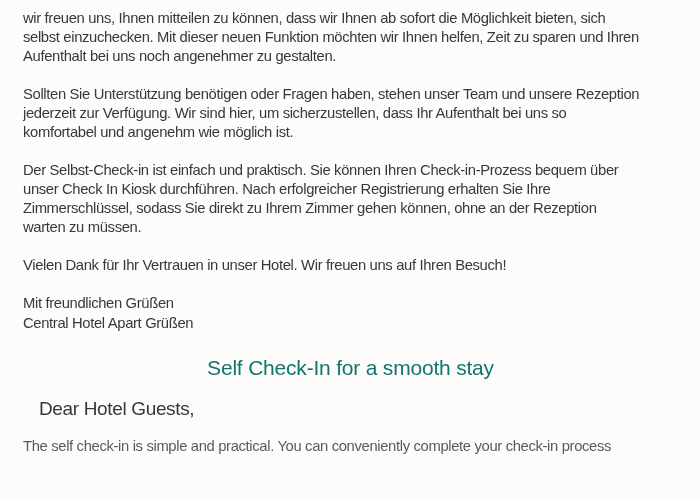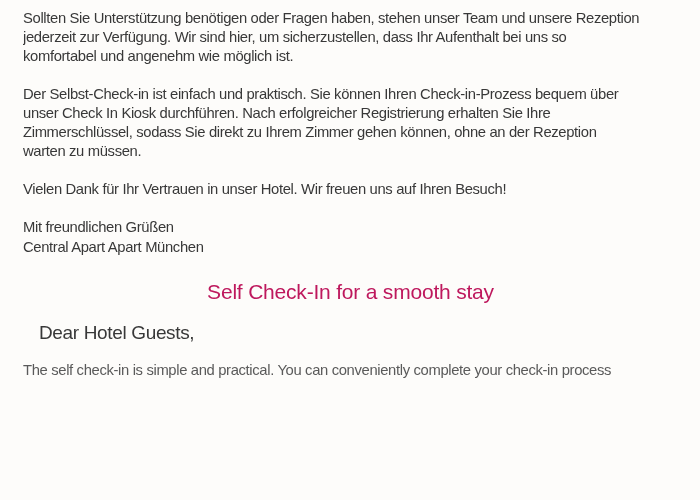--- a/index.html
+++ b/index.html
@@ -34,21 +34,21 @@
     white-space: pre;
   }
   .heading {
     margin: 23px 0 0 0;
     padding: 0;
     text-align: center;
     font-size: 21px;
     line-height: 24px;
     font-weight: 500;
     letter-spacing: -0.2px;
-    color: #be185d;
+    color: #0f766e;
   }
   .salutation {
     margin: 19px 0 19px 16px;
     font-size: 19px;
     line-height: 19px;
     letter-spacing: -0.35px;
     white-space: pre;
   }
   .para-en {
     margin: 0 0 14px 0;
@@ -65,34 +65,37 @@
     letter-spacing: -0.35px;
     white-space: pre;
     color: #5a5a5a;
   }
 </style>
 </head>
 <body>
 
 <div class="page">
 
+  <p class="para">wir freuen uns, Ihnen mitteilen zu können, dass wir Ihnen ab sofort die Möglichkeit bieten, sich
+selbst einzuchecken. Mit dieser neuen Funktion möchten wir Ihnen helfen, Zeit zu sparen und Ihren
+Aufenthalt bei uns noch angenehmer zu gestalten.</p>
 
   <p class="para">Sollten Sie Unterstützung benötigen oder Fragen haben, stehen unser Team und unsere Rezeption
 jederzeit zur Verfügung. Wir sind hier, um sicherzustellen, dass Ihr Aufenthalt bei uns so
 komfortabel und angenehm wie möglich ist.</p>
 
   <p class="para">Der Selbst-Check-in ist einfach und praktisch. Sie können Ihren Check-in-Prozess bequem über
 unser Check In Kiosk durchführen. Nach erfolgreicher Registrierung erhalten Sie Ihre
 Zimmerschlüssel, sodass Sie direkt zu Ihrem Zimmer gehen können, ohne an der Rezeption
 warten zu müssen.</p>
 
   <p class="para">Vielen Dank für Ihr Vertrauen in unser Hotel. Wir freuen uns auf Ihren Besuch!</p>
 
   <p class="signature">Mit freundlichen Grüßen
-Central Apart Apart München</p>
+Central Hotel Apart Grüßen</p>
 
   <h1 class="heading">Self Check-In for a smooth stay</h1>
 
   <p class="salutation">Dear Hotel Guests,</p>
 
 
   <p class="clipped-line">The self check-in is simple and practical. You can conveniently complete your check-in process</p>
 
 </div>
 

